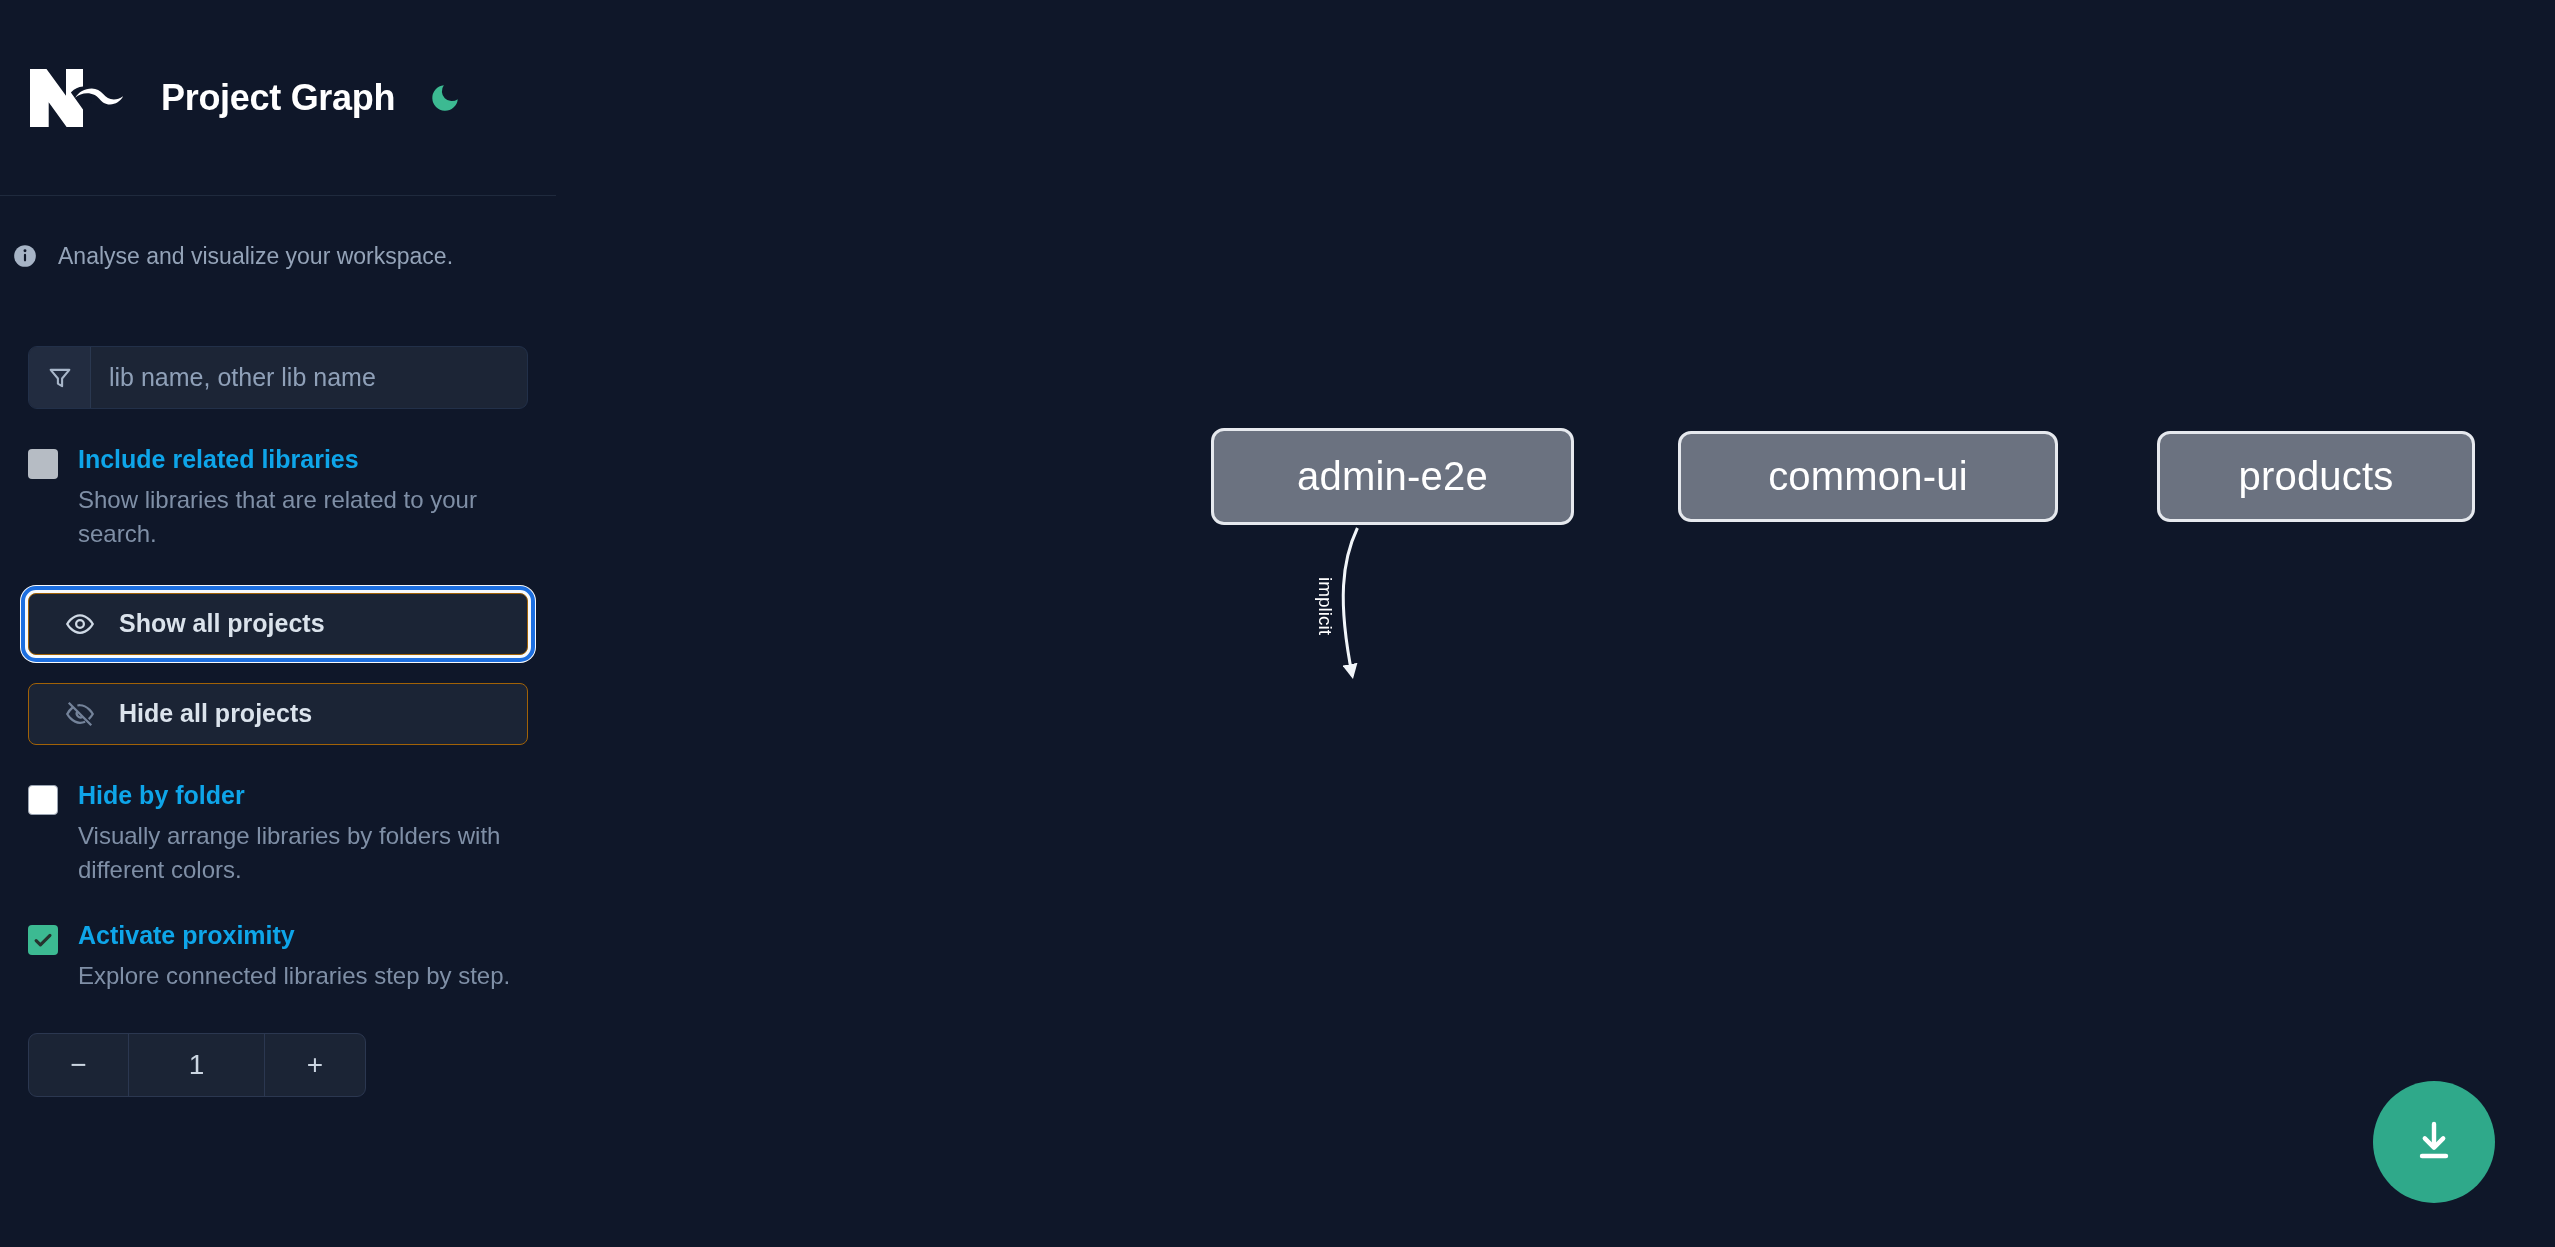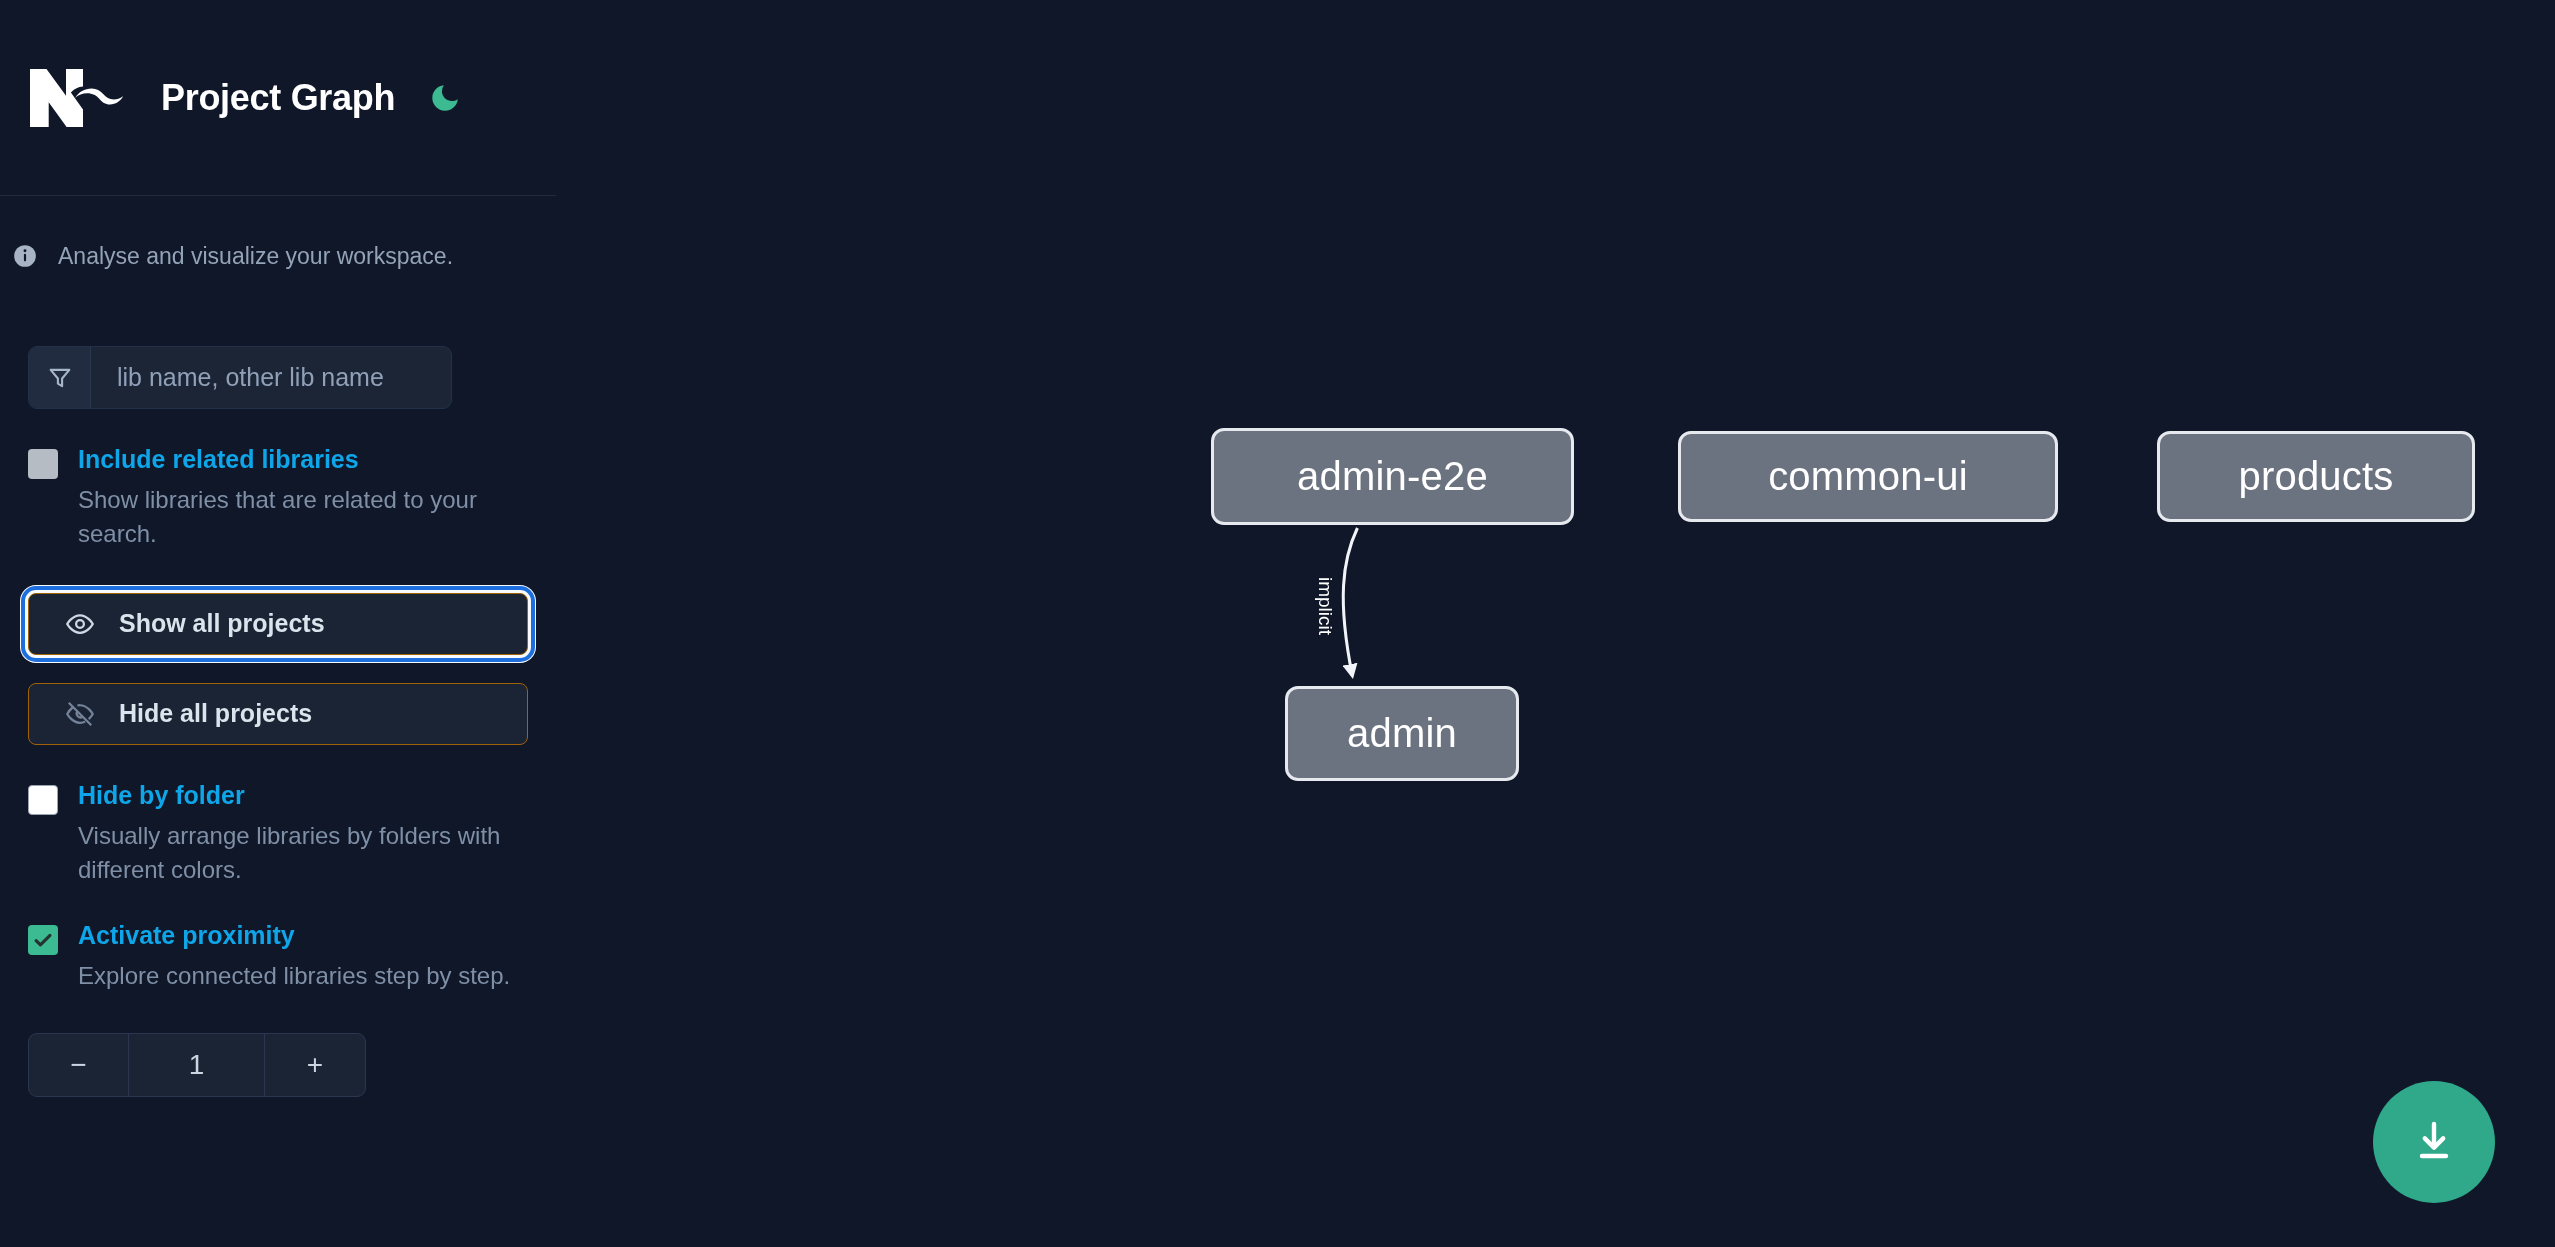--- a/index.html
+++ b/index.html
@@ -63,26 +63,25 @@
   }
 
   .sb-body { padding:0 28px; }
 
   
   .search-wrap {
     margin-top:66px;
     display:flex;
     align-items:stretch;
     height:63px;
-    width:424px;
+    width:500px;
     border-radius:9px;
     overflow:hidden;
     background:#1c2536;
     border:1px solid #223049;
-    gap:8px;
   }
   .search-iconbox {
     flex:0 0 62px;
     display:flex; align-items:center; justify-content:center;
     background:#222c40;
     border-right:1px solid #2a3850;
   }
   .search-iconbox svg { display:block; }
   .search-input {
     flex:1 1 auto;
@@ -368,23 +367,20 @@
     <div class="node" style="left:655px; top:428px; width:363px; height:97px;">
       <span>admin-e2e</span>
     </div>
     <div class="node" style="left:1122px; top:431px; width:380px; height:91px;">
       <span>common-ui</span>
     </div>
     <div class="node" style="left:1601px; top:431px; width:318px; height:91px;">
       <span>products</span>
     </div>
 
-    <div class="node" style="left:729px; top:686px; width:234px; height:95px;">
-      <span>admin</span>
-    </div>
 
     <div class="edge-label" style="left:740px; top:595px;">implicit</div>
 
     <button class="fab">
       <svg width="48" height="48" viewBox="0 0 24 24" fill="none" stroke="#ffffff" stroke-width="2.2" stroke-linecap="round" stroke-linejoin="round">
         <path d="M12 3v11"></path>
         <path d="M7.4 10.2L12 14.8l4.6-4.6"></path>
         <path d="M6 19h12"></path>
       </svg>
     </button>

